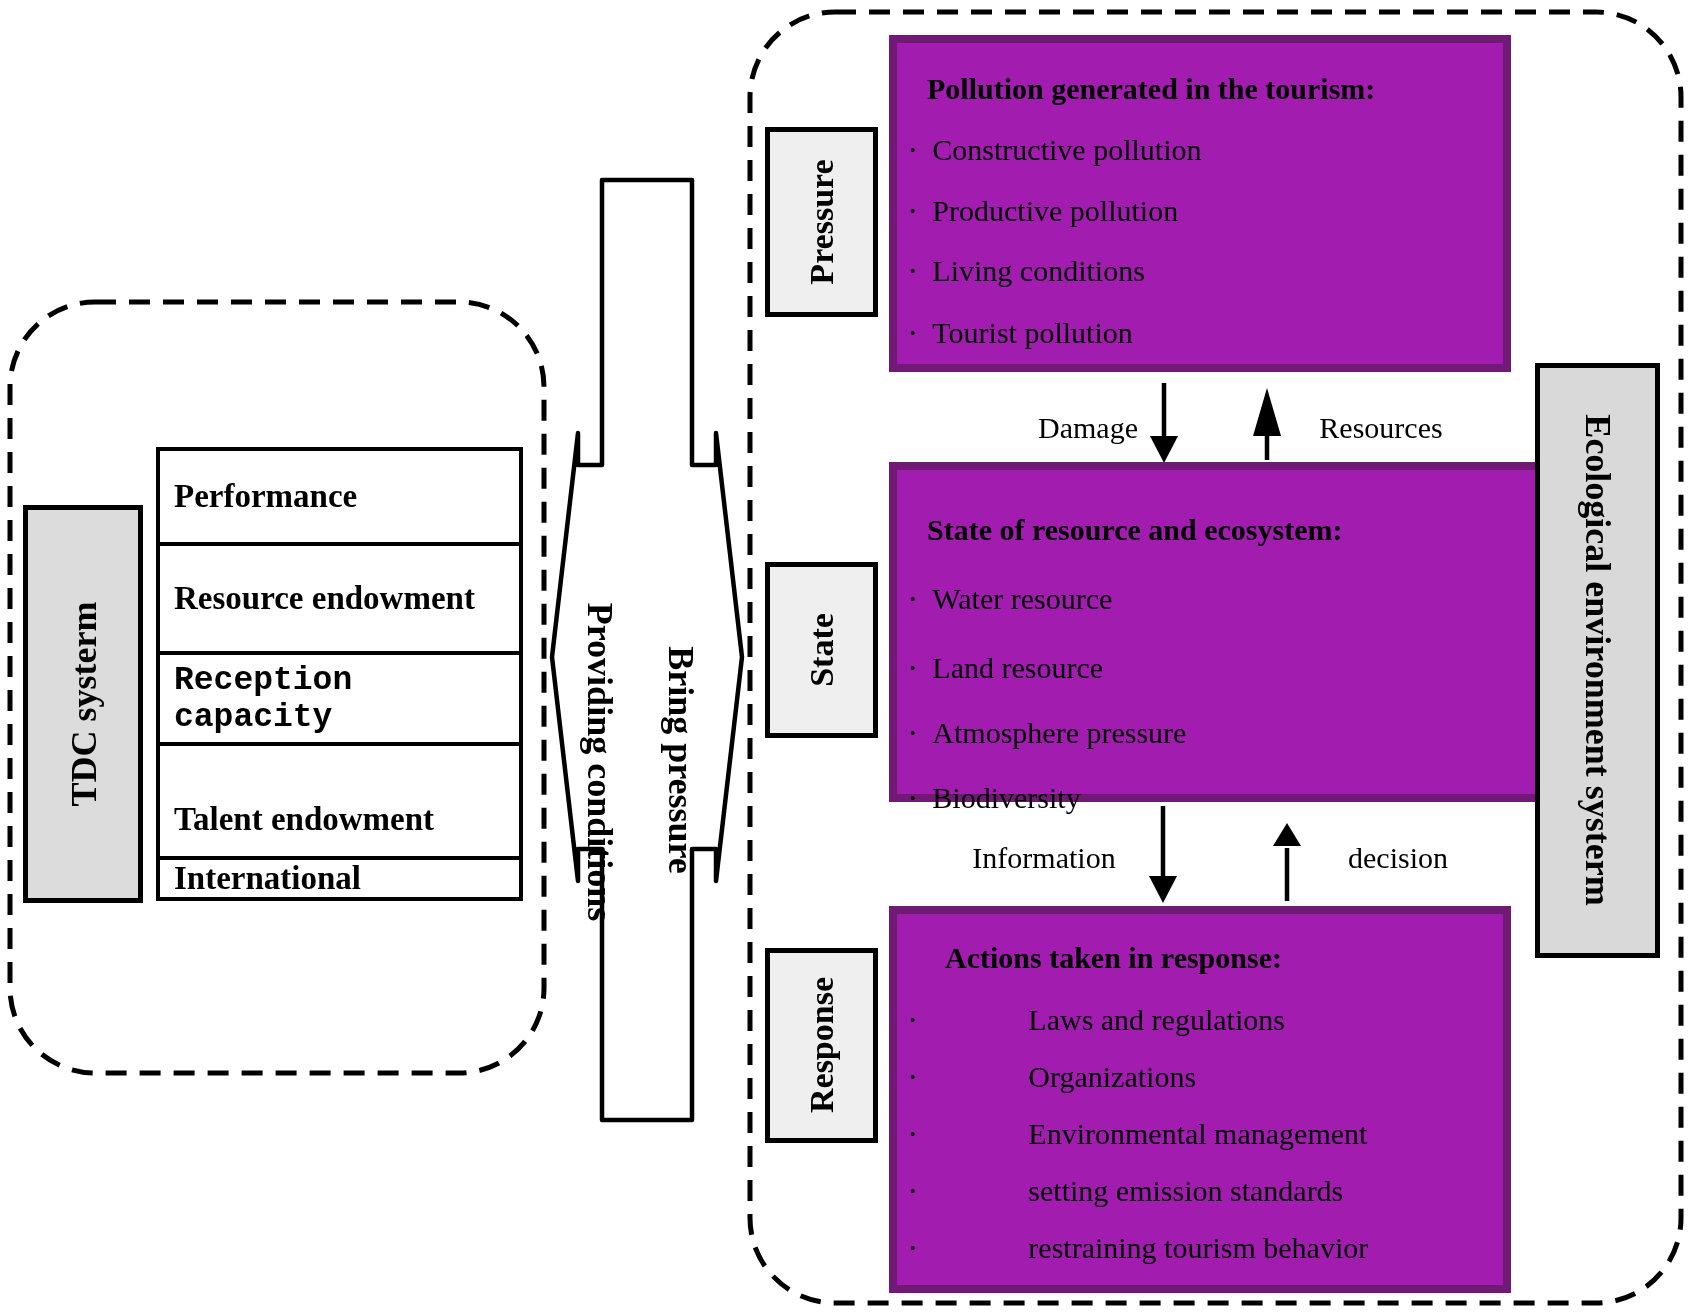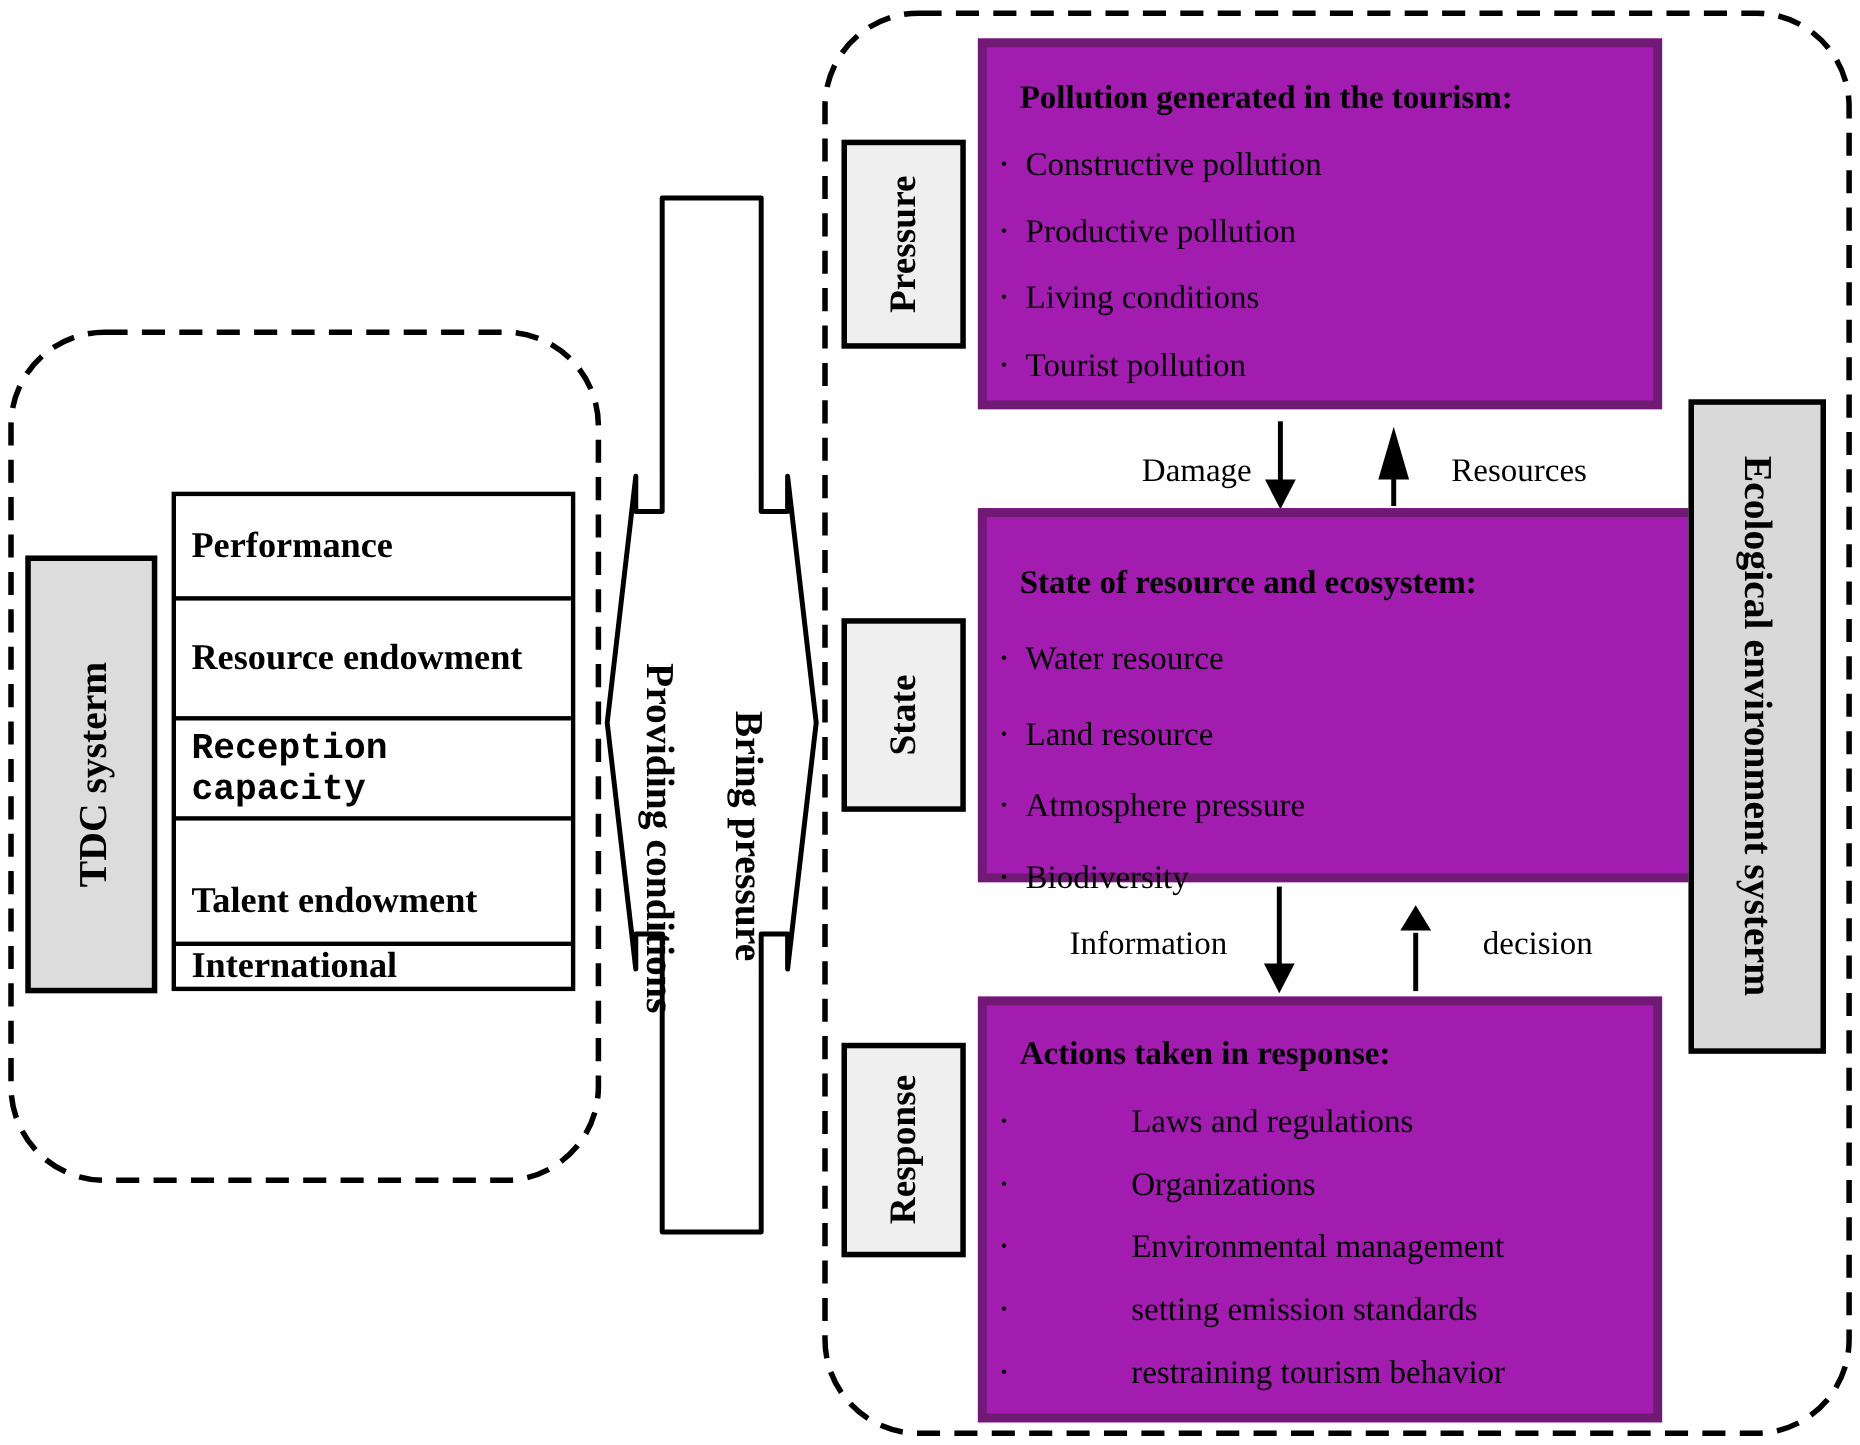--- a/index.html
+++ b/index.html
@@ -143,21 +143,21 @@
     </div>
   </div>
 
   <div class="flowlabel" style="left:1044px;top:858px;">Information</div>
   <div class="flowlabel" style="left:1398px;top:858px;">decision</div>
 
   <div class="abs tag" style="left:765px;top:948px;width:113px;height:195px;"></div>
   <div class="vtext tagtext rot-ccw" style="left:822px;top:1045px;">Response</div>
 
   <div class="abs whitebox" style="left:889px;top:906px;width:622px;height:387px;">
-    <div class="line title" style="top:44px;">Actions taken in response:</div>
+    <div class="line title" style="top:44px;margin-left:18px;">Actions taken in response:</div>
     <div class="line bullet gap-big" style="top:106px;">
       <span class="dot">·</span>
       <span>Laws and regulations</span>
     </div>
     <div class="line bullet gap-big" style="top:163px;">
       <span class="dot">·</span>
       <span>Organizations</span>
     </div>
     <div class="line bullet gap-big" style="top:220px;">
       <span class="dot">·</span>

